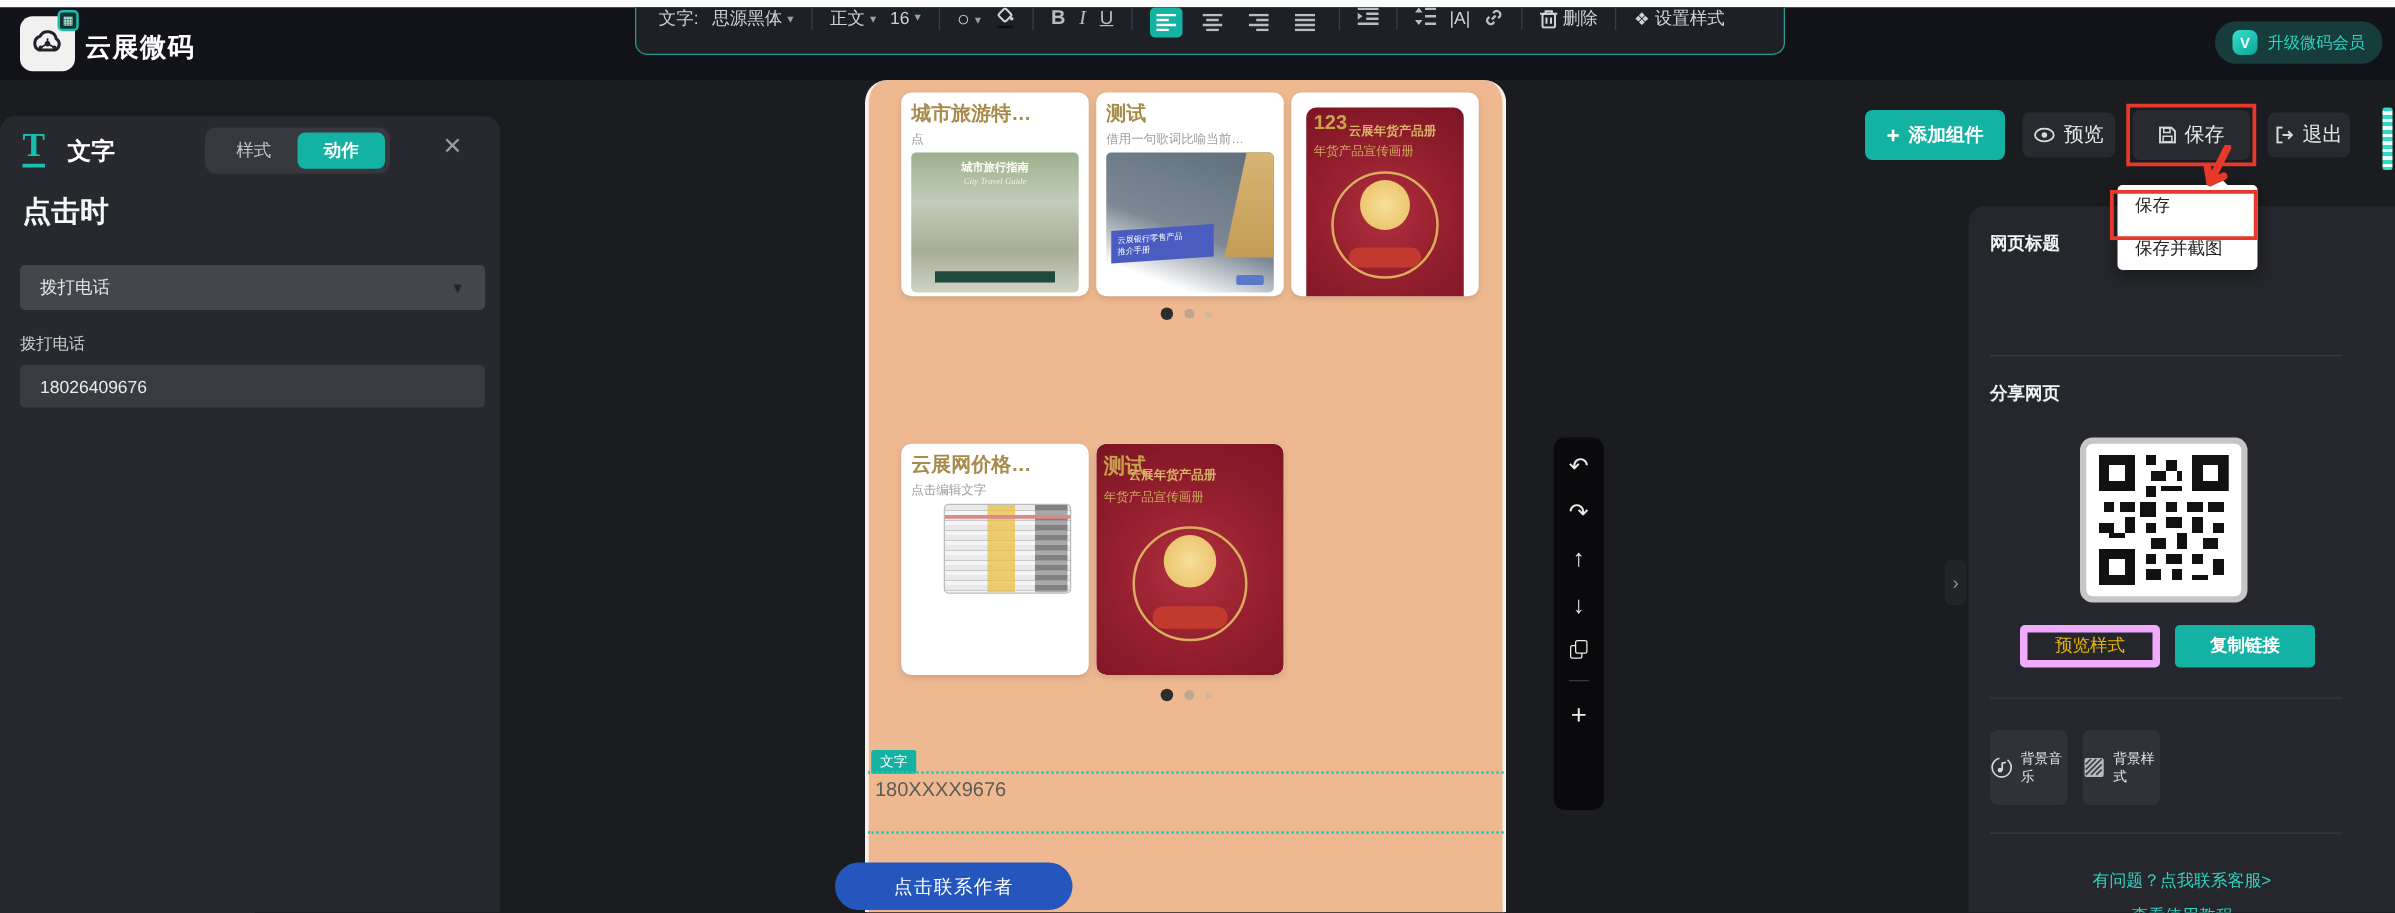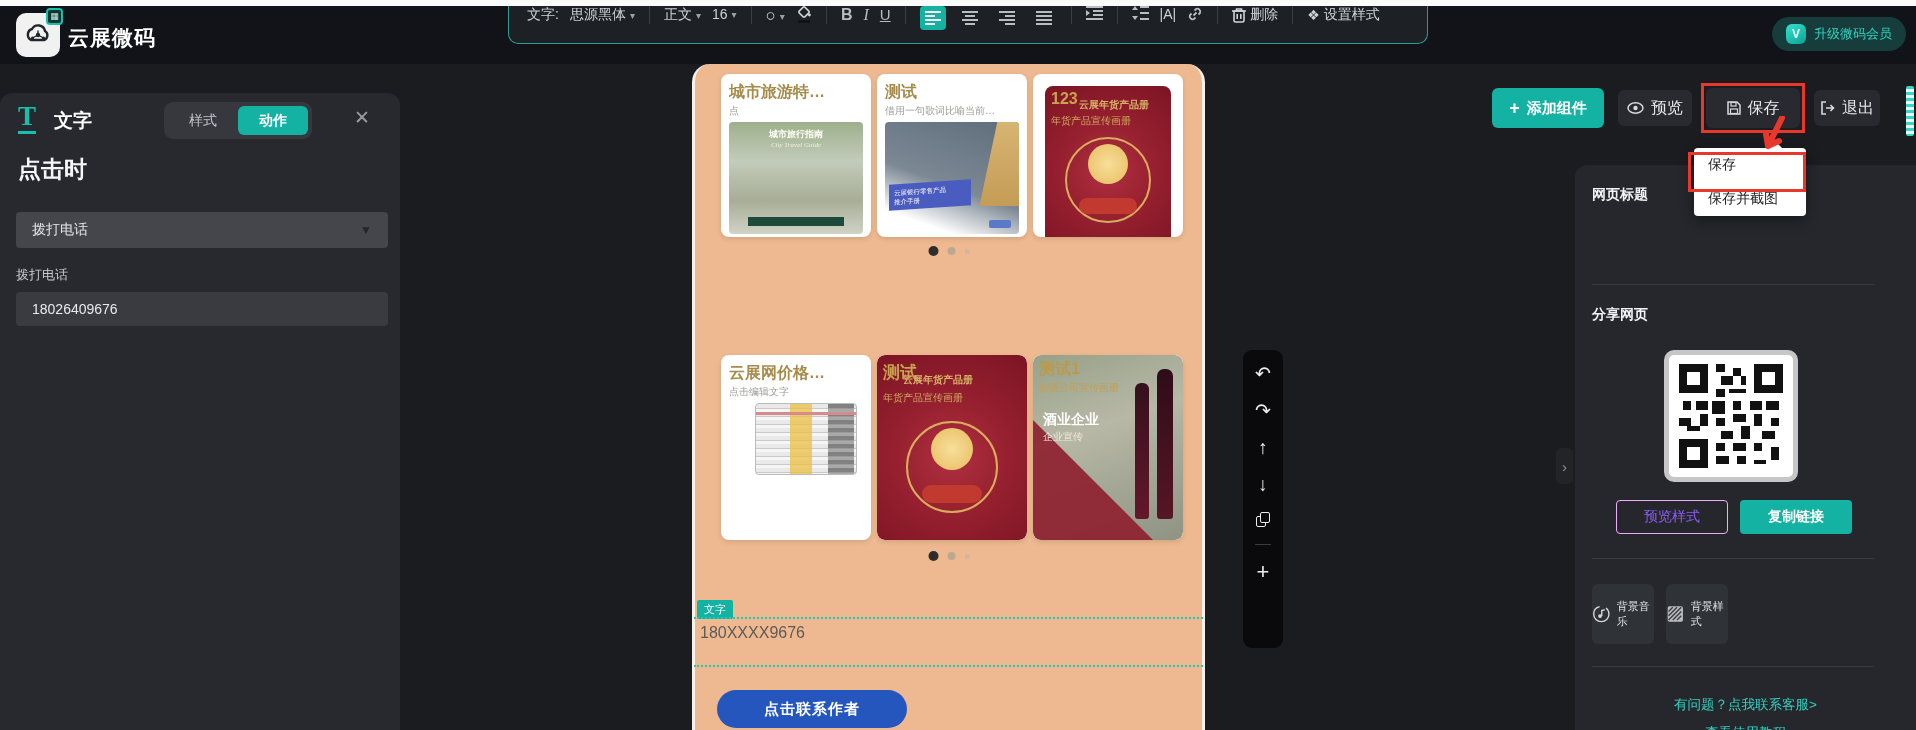--- a/index.html
+++ b/index.html
@@ -52,21 +52,21 @@
   .card-sub { font-size:10px; color:#9b9b97; margin-top:2px; white-space:nowrap; overflow:hidden; }
   .poster { position:relative; border-radius:4px; overflow:hidden; margin-top:4px; }
   .dots { position:absolute; display:flex; align-items:center; gap:9px; }
   .dot1 { width:10px; height:10px; border-radius:50%; background:#2e2d2c; }
   .dot2 { width:8px; height:8px; border-radius:50%; background:#bfa78f; }
   .dot3 { width:5px; height:5px; border-radius:50%; background:#cdb79e; }
 
   .sel-tag { left:697px; top:600px; background:#13b2a2; color:#ffffff; font-size:11px; padding:2px 7px; border-radius:2px; }
   .sel-box { left:694px; top:617px; width:509px; height:50px; border-top:2px dotted #17cdbb; border-bottom:2px dotted #17cdbb; }
   .sel-text { left:700px; top:624px; font-size:16px; color:#5c5b58; }
-  .cta-btn { left:717px; top:690px; width:190px; height:38px; background:#2456bd; border-radius:19px; color:#ffffff; font-size:15px; display:flex; align-items:center; justify-content:center; letter-spacing:1px; cursor:pointer;font-weight:bold; }
+  .cta-btn { left:668px; top:690px; width:190px; height:38px; background:#2456bd; border-radius:19px; color:#ffffff; font-size:15px; display:flex; align-items:center; justify-content:center; letter-spacing:1px; cursor:pointer; }
 
   
   .side-toolbar { left:1243px; top:350px; width:40px; height:298px; background:#0a0a0c; border-radius:9px; display:flex; flex-direction:column; align-items:center; padding:14px 0 12px; gap:17px; }
   .side-ic { color:#ececec; font-size:19px; line-height:20px; height:20px; cursor:pointer; }
   .side-div { width:16px; height:1px; background:#3a3a3e; }
   .copy-ic { position:relative; width:14px; height:15px; cursor:pointer; }
   .copy-ic i { position:absolute; width:10px; height:11px; border:1.6px solid #ececec; border-radius:2px; display:block; }
   .copy-ic i:first-child { left:0; bottom:0; }
   .copy-ic i:last-child { right:0; top:0; background:#0a0a0c; }
   .collapse-tab { left:1556px; top:448px; width:17px; height:36px; background:#222428; border-radius:5px; color:#8f9196; font-size:15px; display:flex; align-items:center; justify-content:center; cursor:pointer; }
@@ -84,21 +84,21 @@
   .save-dropdown { left:1694px; top:148px; width:112px; height:68px; background:#ffffff; border-radius:4px; box-shadow:0 4px 14px rgba(0,0,0,.4); z-index:5; }
   .save-dropdown .notch { position:absolute; top:-5px; left:76px; width:10px; height:10px; background:#ffffff; transform:rotate(45deg); }
   .dd-item { height:34px; display:flex; align-items:center; padding-left:14px; color:#222222; font-size:14px; cursor:pointer; }
 
   
   .right-panel { left:1575px; top:165px; width:341px; height:565px; background:#26272c; border-radius:12px 0 0 0; }
   .rp-label { position:absolute; font-size:14px; font-weight:bold; color:#f2f3f5; }
   .rp-input { left:1592px; top:225px; width:282px; height:36px; background:#3a3d43; border:none; border-radius:4px; color:#d9dadc; font-size:14px; padding:0 14px; font-family:"Liberation Sans",sans-serif; }
   .rp-div { position:absolute; width:282px; height:1px; background:#383a3f; left:1592px; }
   .qr-card { left:1664px; top:350px; width:134px; height:132px; background:#ffffff; border:5px solid #c6c6c6; border-radius:10px; display:flex; align-items:center; justify-content:center; }
-  .btn-outline { left:1616px; top:500px; width:112px; height:34px; background:transparent; border:1px solid #f0abfc; border-radius:4px; font-size:14px; color:#8b5cf6; }
+  .btn-outline { left:1616px; top:500px; width:112px; height:34px; background:transparent; border:6px solid #f0abfc; border-radius:4px; font-size:14px; color:#eab308; }
   .btn-teal { left:1740px; top:500px; width:112px; height:34px; background:#13b2a2; border-radius:4px; color:#ffffff; font-weight:bold; font-size:14px; }
   .tile { position:absolute; top:584px; width:62px; height:60px; background:#2f3237; border-radius:6px; display:flex; flex-direction:row; align-items:center; justify-content:center; gap:6px; cursor:pointer; }
   .tile-label { font-size:11px; color:#e3e4e7; }
   .rp-link { position:absolute; left:1575px; width:341px; text-align:center; color:#2fd3c2; font-size:13.5px; cursor:pointer; }
 
   svg { display:block; }
 </style>
 </head>
 <body>
 
@@ -314,31 +314,20 @@
       </div>
     </div>
     <div class="card" style="left:182px; top:291px; height:185px; padding:0;">
       <div class="poster" style="height:185px; margin:0; border-radius:8px; background:radial-gradient(circle at 50% 55%, #b03040 0%, #96202f 45%, #7c1423 100%);">
         <div style="position:absolute; left:6px; top:6px; font-size:17px; font-weight:bold; color:#c9a24e;">测试</div>
         <div style="position:absolute; left:26px; top:18px; font-size:10px; font-weight:bold; color:#d8b268; white-space:nowrap;">云展年货产品册</div>
         <div style="position:absolute; left:6px; top:36px; font-size:10px; color:#cfa95e;">年货产品宣传画册</div>
         <div style="position:absolute; left:50%; top:112px; transform:translate(-50%,-50%); width:92px; height:92px; border:2px solid #d9ad5d; border-radius:50%;"></div>
         <div style="position:absolute; left:50%; top:94px; transform:translate(-50%,-50%); width:42px; height:42px; background:radial-gradient(circle,#f7df9b,#e8bc5f); border-radius:50%;"></div>
         <div style="position:absolute; left:50%; top:130px; transform:translate(-50%,0); width:60px; height:18px; background:#c2392f; border-radius:9px;"></div>
-      </div>
-    </div>
-    <div class="card" style="left:338px; top:291px; height:185px; padding:0;">
-      <div class="poster" style="height:185px; margin:0; border-radius:8px; background:linear-gradient(160deg,#97a188 0%,#b7b8a6 40%,#8f9383 100%);">
-        <div style="position:absolute; right:10px; top:14px; width:16px; height:150px; background:linear-gradient(180deg,#2e0d18,#561626); border-radius:7px 7px 3px 3px;"></div>
-        <div style="position:absolute; right:34px; top:28px; width:14px; height:136px; background:linear-gradient(180deg,#35101c,#63182a); border-radius:6px 6px 3px 3px;"></div>
-        <div style="position:absolute; left:0; bottom:0; width:0; height:0; border-left:120px solid #8e2230; border-top:120px solid transparent; opacity:.92;"></div>
-        <div style="position:absolute; left:6px; top:4px; font-size:16px; font-weight:bold; color:#bb9a4d;">测试1</div>
-        <div style="position:absolute; left:6px; top:26px; font-size:10px; color:#c0a055;">制酒公司宣传画册</div>
-        <div style="position:absolute; left:10px; top:56px; font-size:14px; font-weight:bold; color:#ffffff;">酒业企业</div>
-        <div style="position:absolute; left:10px; top:75px; font-size:10px; color:#f2e7e0;">企业宣传</div>
       </div>
     </div>
     <div class="dots" style="left:50%; top:487px; transform:translateX(-50%);">
       <span class="dot1"></span>
       <span class="dot2"></span>
       <span class="dot3"></span>
     </div>
   </div>
 
   <div class="abs sel-tag">文字</div>

